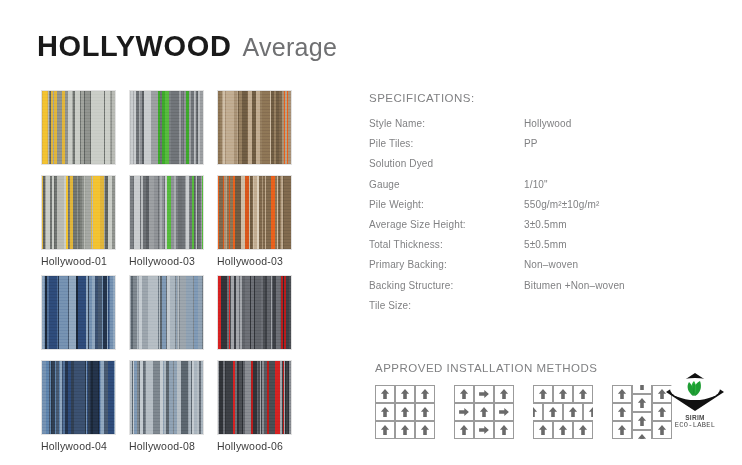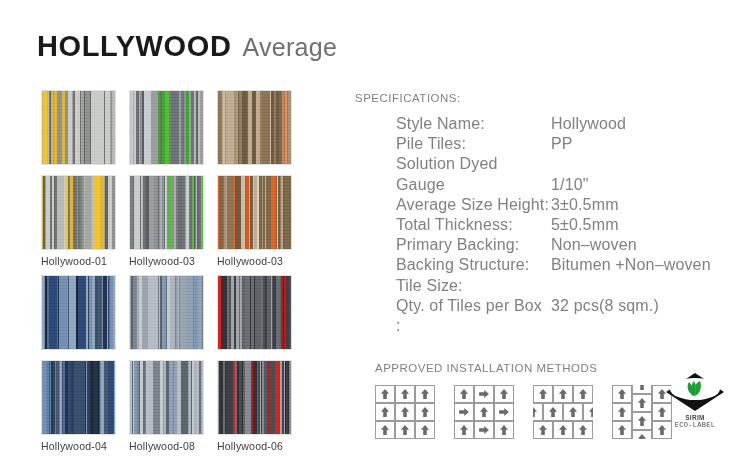--- a/index.html
+++ b/index.html
@@ -46,35 +46,34 @@
     color:#3c3c3c;
     letter-spacing:0.2px;
     padding-top:5px;
     white-space:nowrap;
     font-family:"Liberation Sans", sans-serif;
   }
   .label-gap{ height:8px; }
 
   
   #spec-panel{
-    position:absolute;left:355px;top:92px;
+    position:absolute;left:369px;top:92px;
     width:330px;
   }
   #spec-heading{
     font-size:11.5px;color:#808183;
     letter-spacing:0.5px;
     margin-bottom:10px;
   }
   .spec-row{
     display:flex;
-    font-size:16px;
+    font-size:10px;
     line-height:20.2px;
     color:#808183;
     letter-spacing:0.15px;
-    margin-left:41px;
   }
   .spec-label{ width:155px;flex:0 0 155px; }
   .spec-value{ flex:1 1 auto;white-space:nowrap; }
 
   
   #install-panel{
     position:absolute;left:375px;top:362px;
   }
   #install-heading{
     font-size:11.5px;color:#808183;letter-spacing:0.5px;
@@ -191,41 +190,41 @@
         <div class="spec-value">PP</div>
       </div>
       <div class="spec-row">
         <div class="spec-value">Solution Dyed</div>
       </div>
       <div class="spec-row">
         <div class="spec-label">Gauge</div>
         <div class="spec-value">1/10"</div>
       </div>
       <div class="spec-row">
+        <div class="spec-label">Pile Weight:</div>
+        <div class="spec-value">550g/m²±10g/m²</div>
+      </div>
+      <div class="spec-row">
         <div class="spec-label">Average Size Height:</div>
         <div class="spec-value">3±0.5mm</div>
       </div>
       <div class="spec-row">
         <div class="spec-label">Total Thickness:</div>
         <div class="spec-value">5±0.5mm</div>
       </div>
       <div class="spec-row">
         <div class="spec-label">Primary Backing:</div>
         <div class="spec-value">Non–woven</div>
       </div>
       <div class="spec-row">
         <div class="spec-label">Backing Structure:</div>
         <div class="spec-value">Bitumen +Non–woven</div>
       </div>
       <div class="spec-row">
         <div class="spec-label">Tile Size:</div>
-      </div>
-      <div class="spec-row">
-        <div class="spec-label">Qty. of Tiles per Box :</div>
-        <div class="spec-value">32 pcs(8 sqm.)</div>
       </div>
     </div>
 </div>
 
 <div id="install-panel">
   <div id="install-heading">APPROVED INSTALLATION METHODS</div>
   <div id="install-row">
       <div class="diagram" style="width: 60px; height: 54px; overflow: hidden;">
         <div class="dg-cell" style="left: 0px; top: 0px; width: 20px; height: 18px;">
           <span class="dg-arrow">

